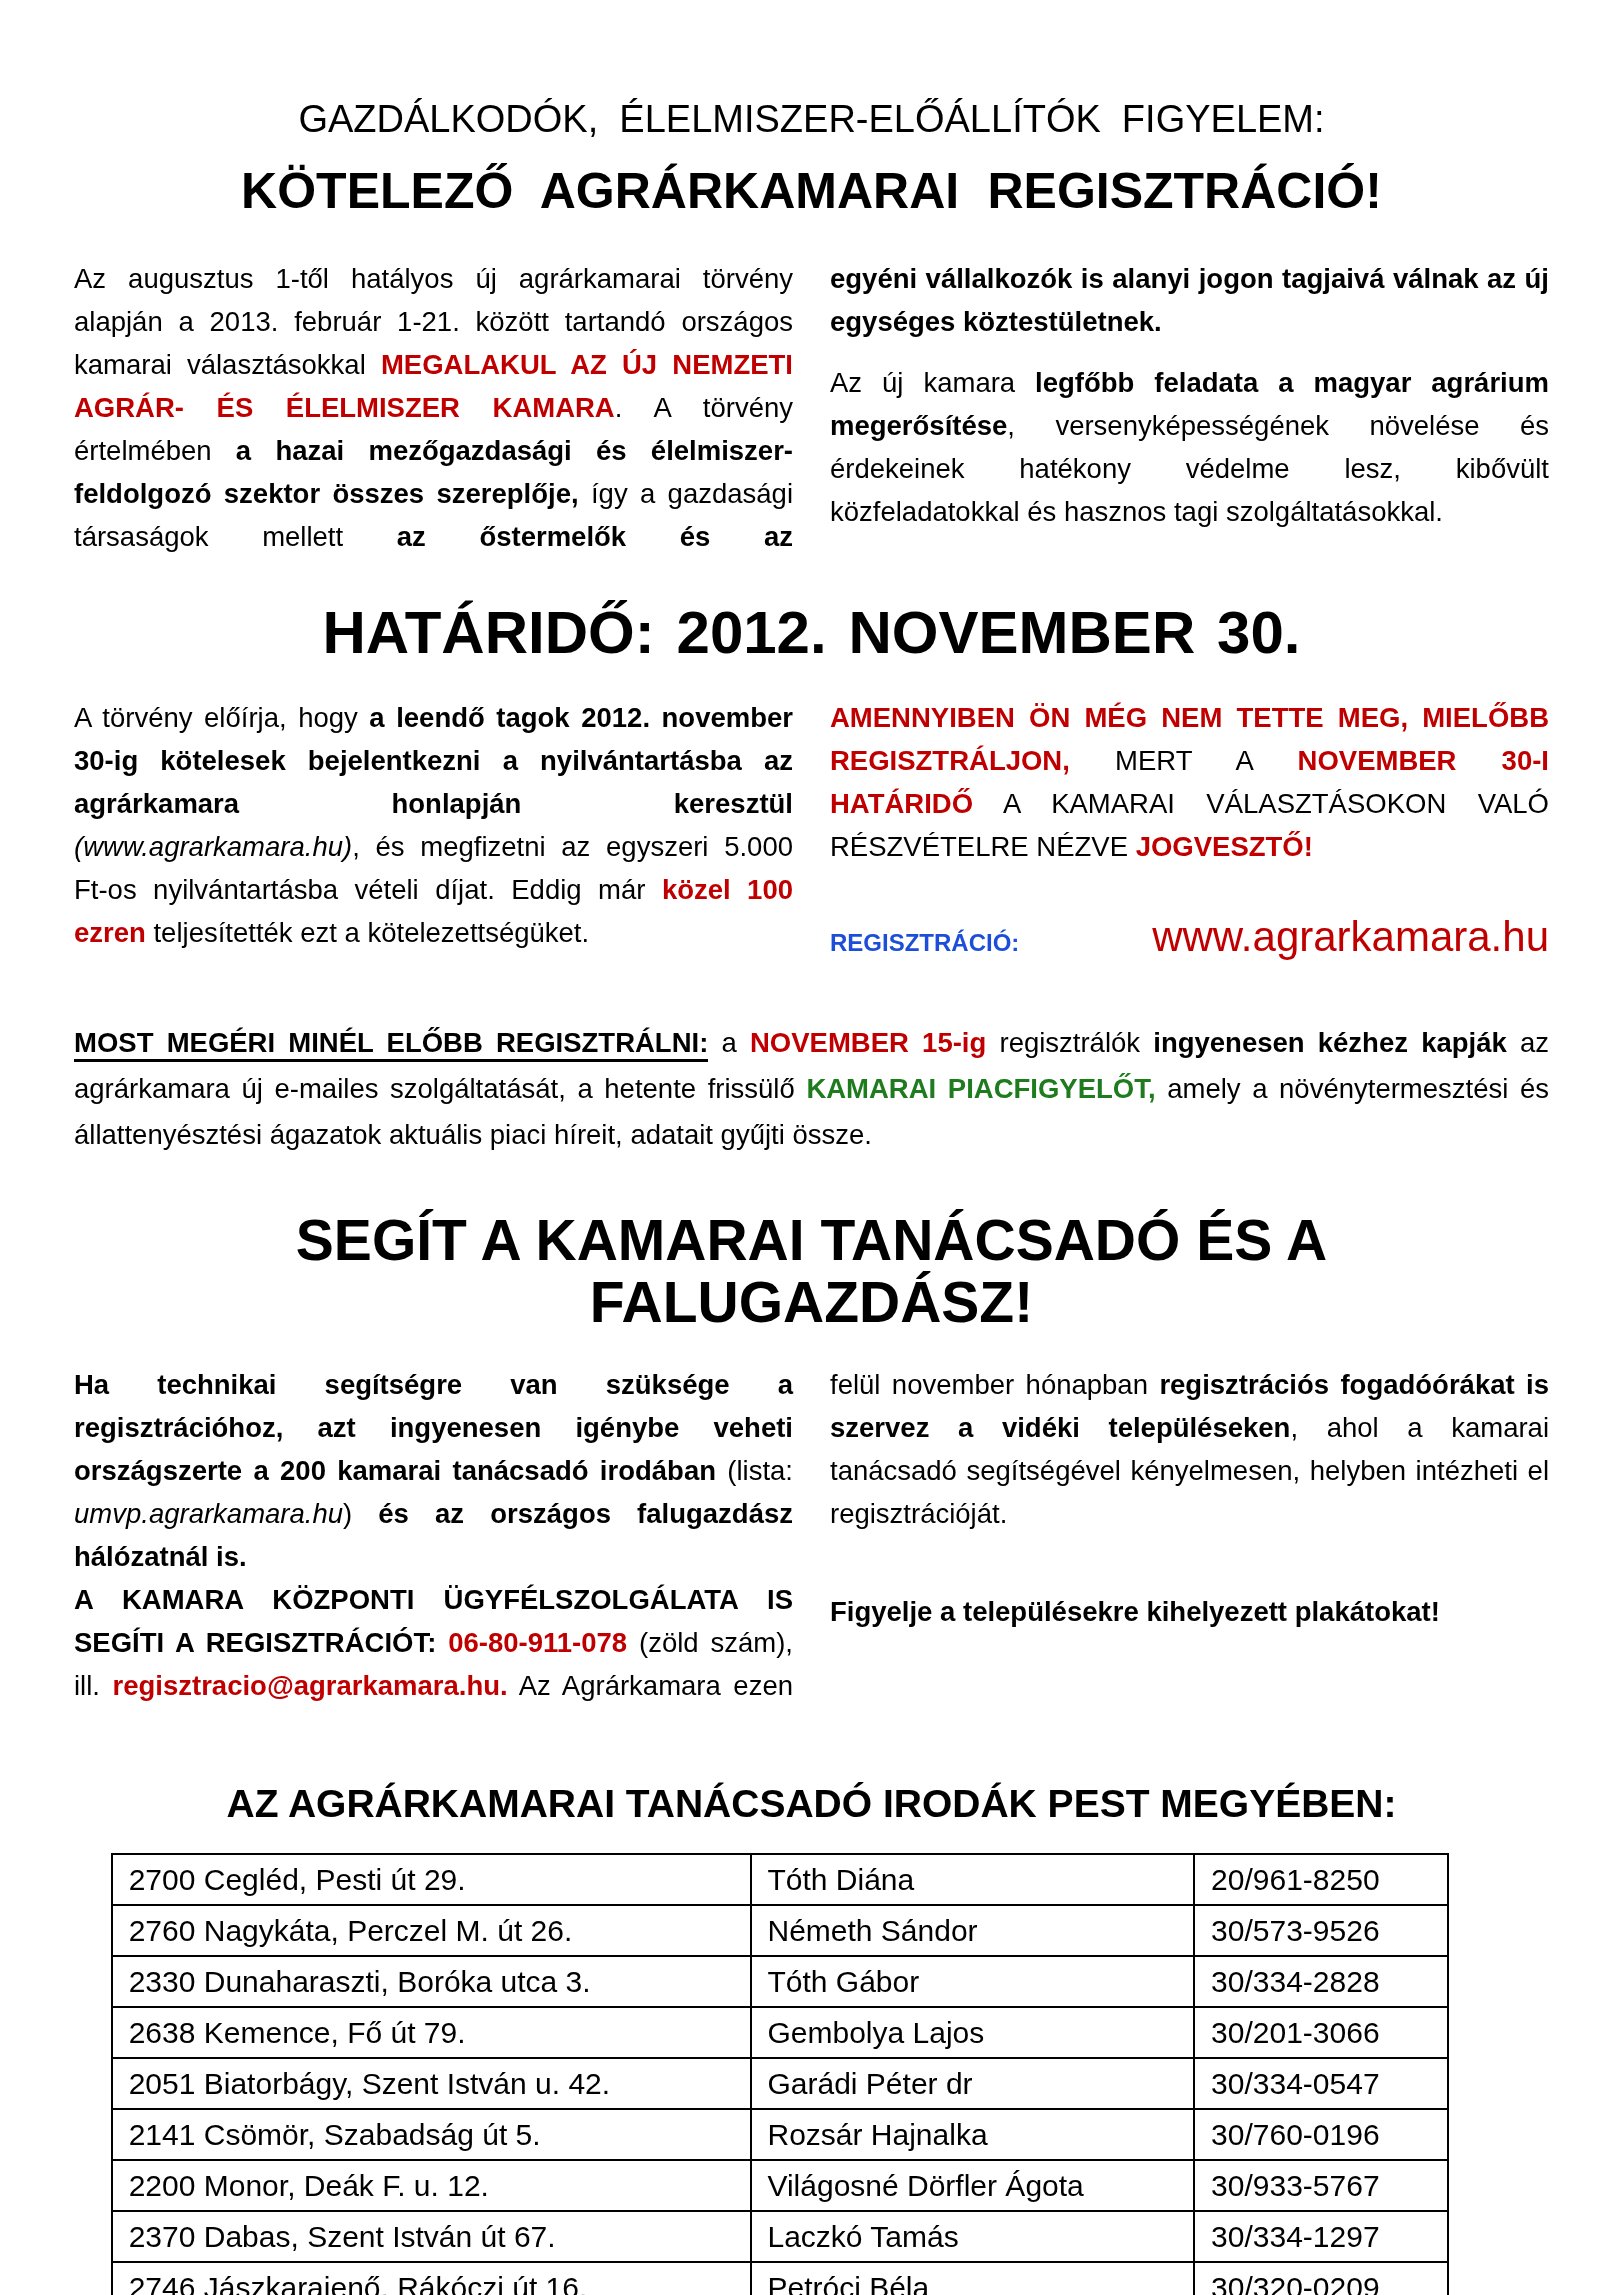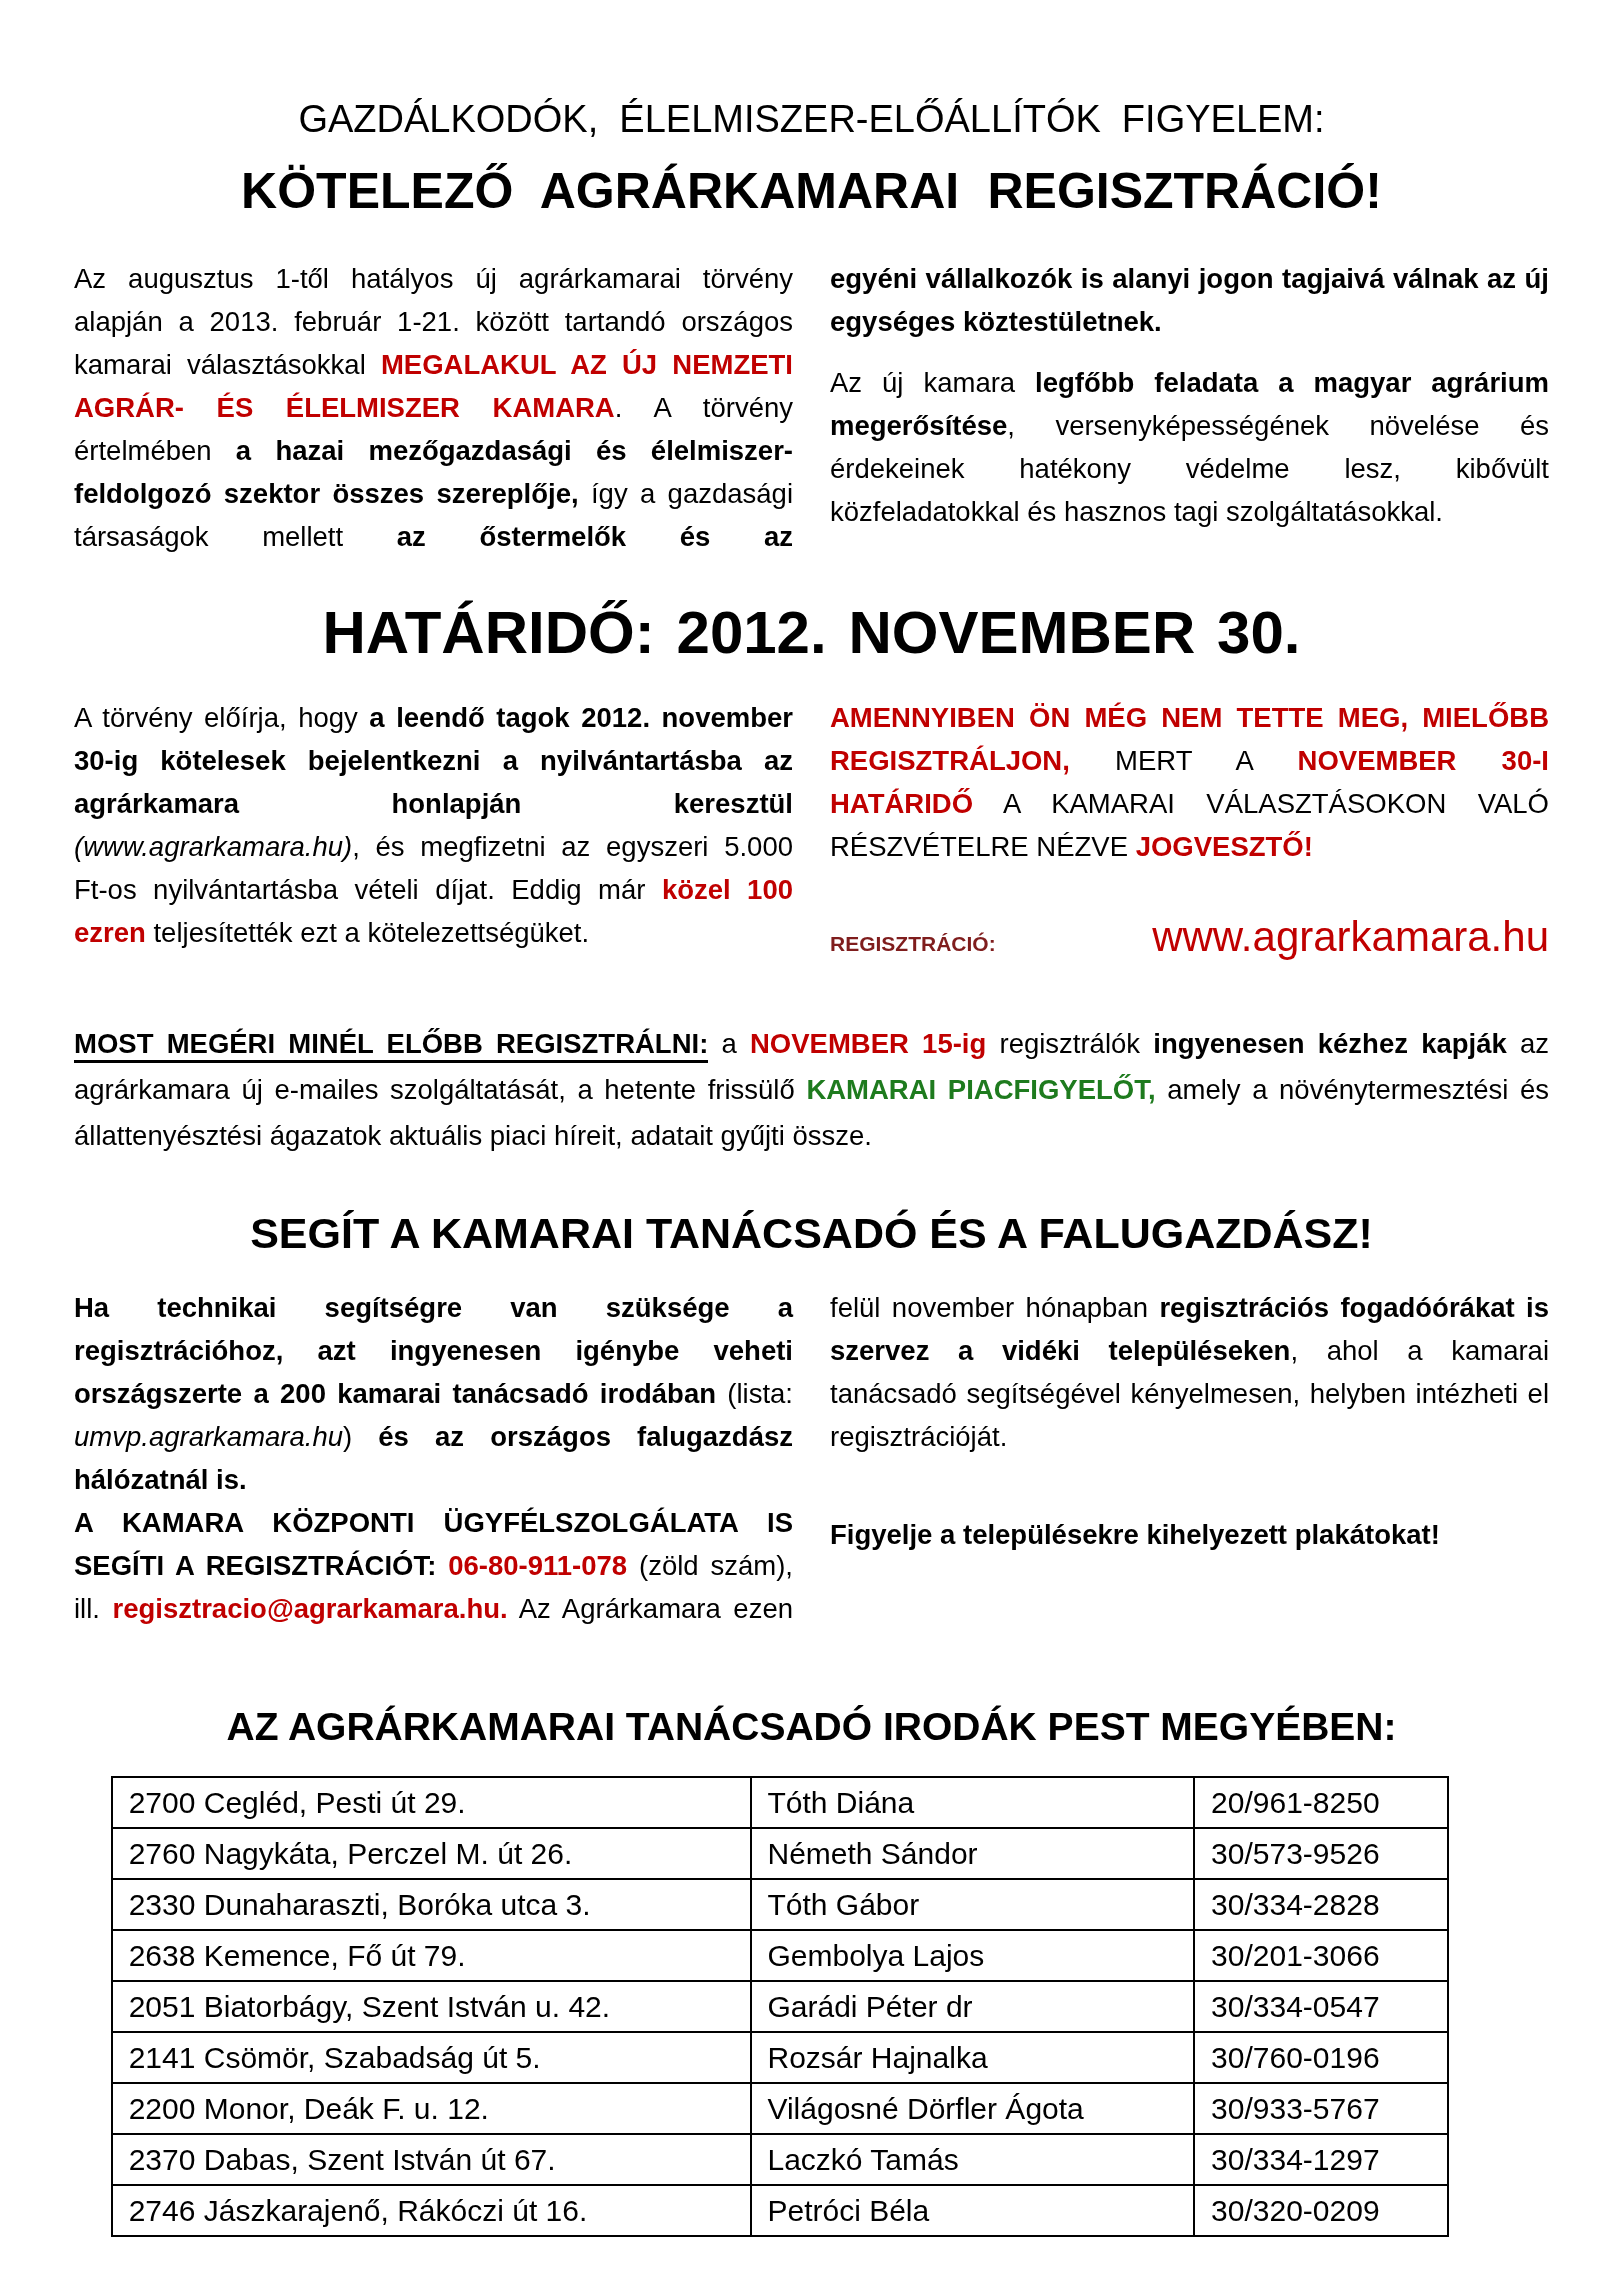--- a/index.html
+++ b/index.html
@@ -39,21 +39,21 @@
     margin-top: 42px;
     text-align: center;
     font-size: 60px;
     font-weight: bold;
     word-spacing: 5.2px;
     line-height: 1.1;
   }
   .h-help {
     margin-top: 51px;
     text-align: center;
-    font-size: 43px;
+    font-size: 57px;
     font-weight: bold;
     line-height: 1.1;
   }
   .h-offices {
     margin-top: 76px;
     text-align: center;
     font-size: 39px;
     font-weight: bold;
     line-height: 1.1;
   }
@@ -81,23 +81,23 @@
   .para-gap-2 { margin-top: 55px !important; }
 
   
   .reg-line {
     display: flex;
     justify-content: space-between;
     align-items: baseline;
     margin-top: 47px;
   }
   .reg-label {
-    font-size: 21px;
-    font-weight: bold;
-    color: #7f1d1d;
+    font-size: 24px;
+    font-weight: bold;
+    color: #1d4ed8;
   }
   .reg-url {
     font-size: 42px;
     font-weight: normal;
     color: var(--red, #C00000);
   }
 
   
   .register-now {
     margin-top: 56px;

